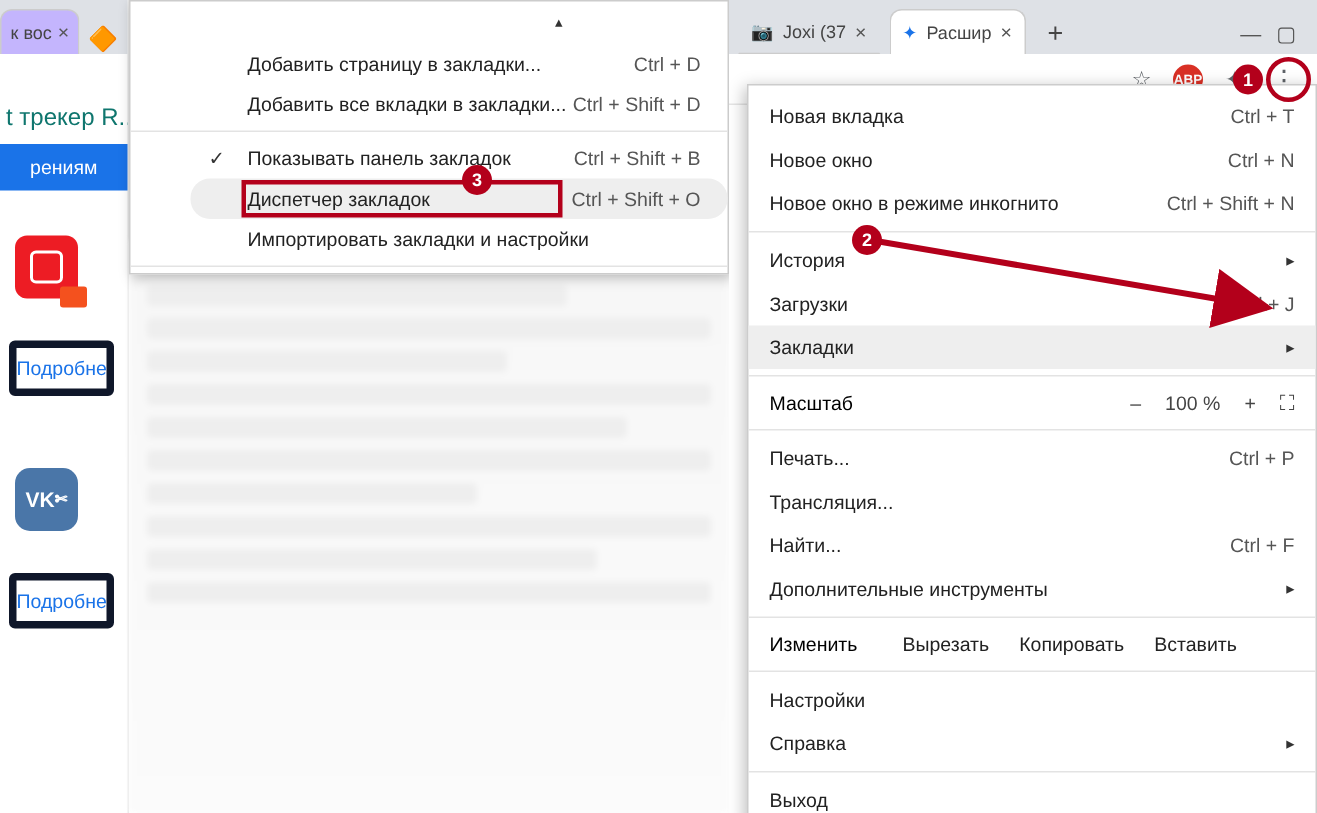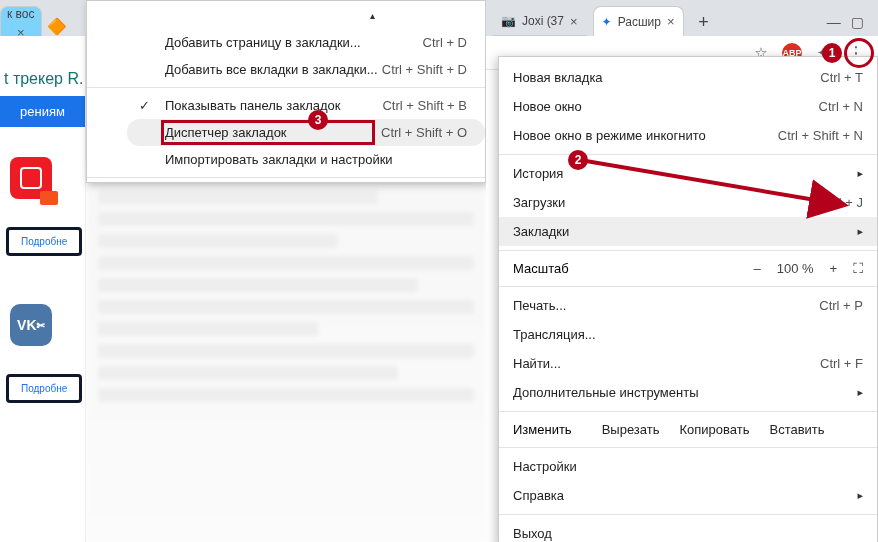--- a/index.html
+++ b/index.html
@@ -1,31 +1,31 @@
 <!DOCTYPE html>
 <html><head>
 <meta charset="utf-8">
 <style>
   * { box-sizing: border-box; margin: 0; padding: 0; font-family: "Segoe UI", Arial, sans-serif; }
   body { width: 878px; height: 542px; background: #fff; position: relative; overflow: hidden; }
 
   
   .left-pane { position: absolute; left: 0; top: 0; width: 86px; height: 542px; background: #fff; border-right: 1px solid #e5e5e5; }
   .left-tabbar { height: 36px; display: flex; align-items: flex-end; padding-left: 0; background: #dee1e6; }
-  .tab-left { display: flex; align-items: center; height: 30px; background: #7dd3fc; border-radius: 8px 8px 0 0; padding: 0 6px; font-size: 12px; color: #444; gap: 4px; border:1px solid #ccc; border-bottom:none;flex-direction:column;}
+  .tab-left { display: flex; align-items: center; height: 30px; background: #c4b5fd; border-radius: 8px 8px 0 0; padding: 0 6px; font-size: 12px; color: #444; gap: 4px; border:1px solid #ccc; border-bottom:none;}
   .close-x { font-size: 13px; color: #555; }
   .left-body { padding-top: 10px; }
   .left-tracker { font-size: 16px; color: #0f766e; padding: 24px 4px 8px 4px; white-space: nowrap; overflow:hidden;}
   .left-bluebar { background: #1a73e8; color: #fff; font-size: 13px; padding: 8px 6px; text-align: center; }
   .left-card { margin: 30px 6px 10px 10px; }
   .pdf-icon { width: 42px; height: 42px; background: #ed1c24; border-radius: 8px; position: relative; }
   .pdf-icon::before { content:""; position:absolute; inset:10px; border:2px solid #fff; border-radius:4px; }
   .pdf-badge { position:absolute; right:-6px; bottom:-6px; width:18px; height:14px; background:#f4511e; border-radius:2px;}
   .vk-icon { width: 42px; height: 42px; background: #4a76a8; border-radius: 10px; color:#fff; display:flex; align-items:center; justify-content:center; font-weight:700; font-size:14px;}
-  .details-link { display:inline-block; margin: 18px 6px; font-size: 10px; color: #1a73e8; border:3px solid #0f172a; border-radius:4px; padding:6px 12px;}
+  .details-link { display:inline-block; margin: 18px 6px; font-size: 13px; color: #1a73e8; border:5px solid #0f172a; border-radius:4px; padding:6px 0;}
 
   
   .submenu { position: absolute; left: 86px; top: 0; width: 400px; background: #fff; box-shadow: 2px 2px 8px rgba(0,0,0,.25); border:1px solid #ccc; }
   .sub-top { height: 28px; border-bottom:none; display:flex; align-items:center; justify-content:flex-end; padding-right:110px;}
   .caret { font-size:10px; color:#333;}
   .sub-item { display:flex; align-items:center; justify-content:space-between; padding: 6px 18px 6px 38px; font-size: 13px; color:#222; position:relative;margin-left:40px;}
   .sub-sep { height:1px; background:#e3e3e3; margin:4px 0;}
   .check { position:absolute; left:12px; font-size:13px; color:#333;}
   .shortcut { color:#555; font-size:13px;}
   .sub-item.highlight { background:#eeeeee; }

